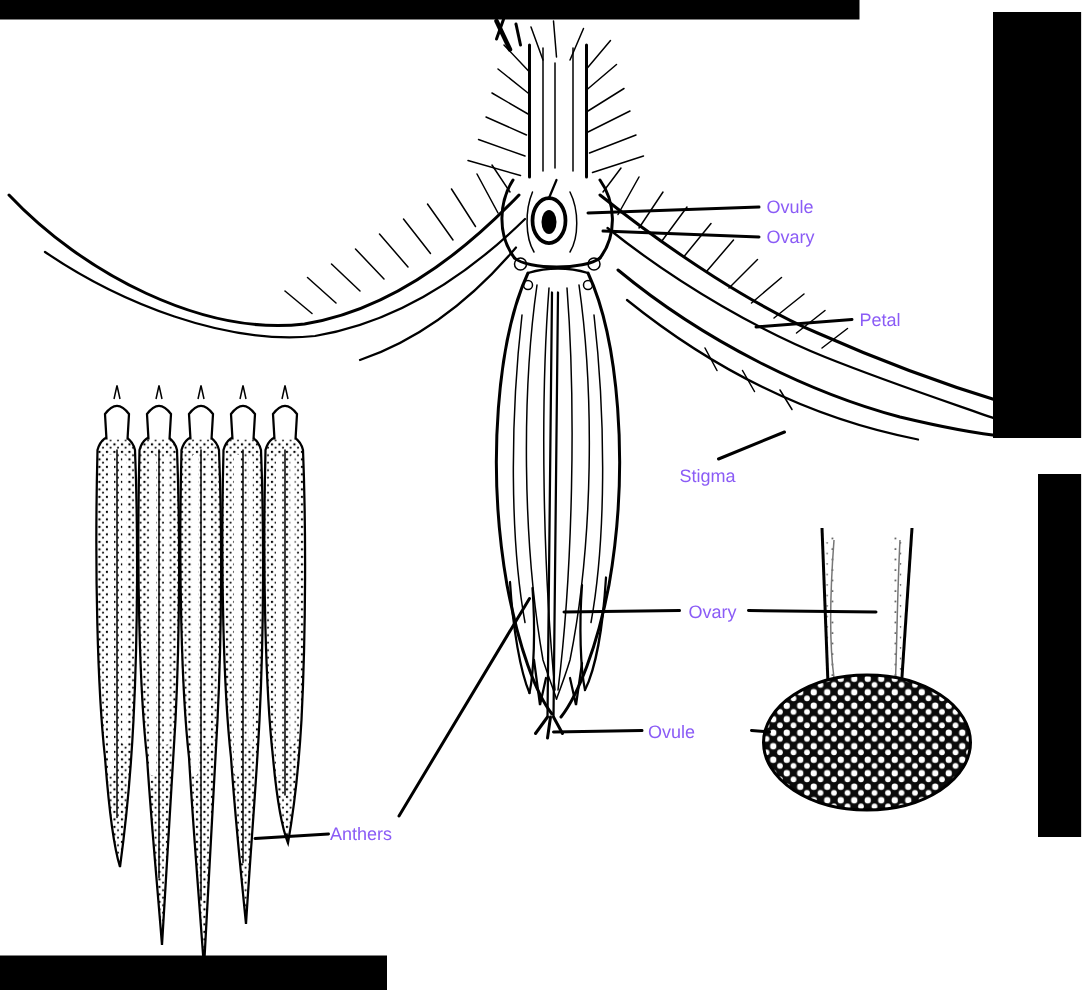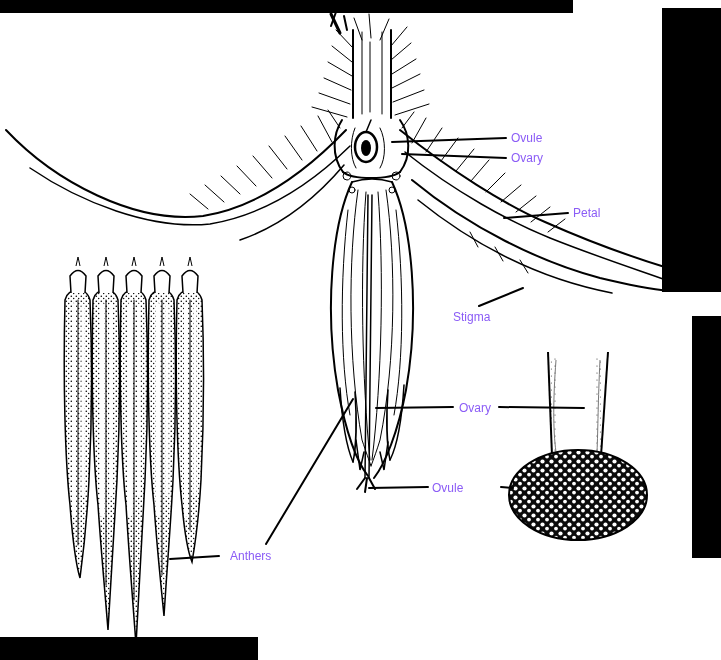--- a/index.html
+++ b/index.html
@@ -237,15 +237,15 @@
       <rect x="0" y="637" width="258" height="23"></rect>
     </g>
   </svg>
 
   <div class="label" style="left:511px;top:129px">Ovule</div>
   <div class="label" style="left:511px;top:149px">Ovary</div>
   <div class="label" style="left:573px;top:204px">Petal</div>
   <div class="label" style="left:453px;top:308px">Stigma</div>
   <div class="label" style="left:459px;top:399px">Ovary</div>
   <div class="label" style="left:432px;top:479px">Ovule</div>
-  <div class="label" style="left:230px;top:547px">Anthers</div>
+  <div class="label" style="left:220px;top:547px">Anthers</div>
 
 </div>
 
 </body></html>

